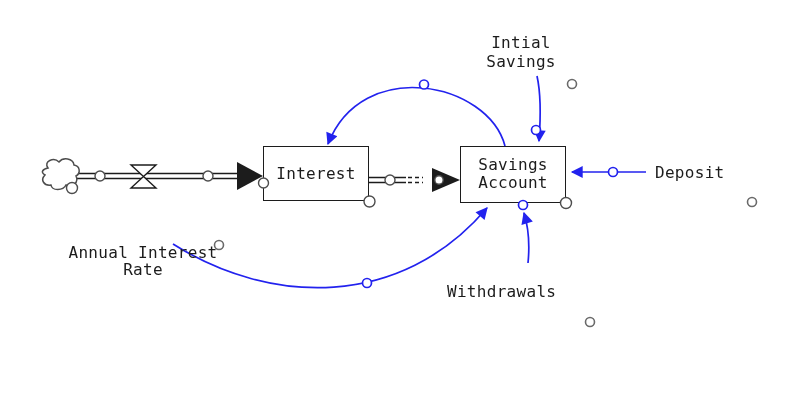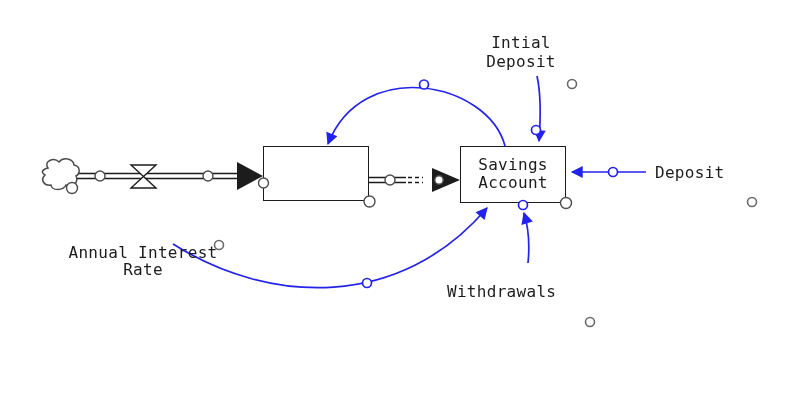--- a/index.html
+++ b/index.html
@@ -108,22 +108,23 @@
     <circle class="blue-handle" cx="536" cy="130" r="4.5"></circle>
     <circle class="blue-handle" cx="523" cy="205" r="4.5"></circle>
     <circle class="blue-handle" cx="613" cy="172" r="4.5"></circle>
 
     <circle class="dot" cx="219" cy="245" r="4.5"></circle>
     <circle class="dot" cx="572" cy="84" r="4.5"></circle>
     <circle class="dot" cx="752" cy="202" r="4.5"></circle>
     <circle class="dot" cx="590" cy="322" r="4.5"></circle>
   </svg>
 
+  <div class="box-label" style="left:263px;top:146px;width:106px;height:55px;">Interest</div>
   <div class="box-label" style="left:460px;top:146px;width:106px;height:56px;">Savings
 Account</div>
 
   <div class="free-label" style="left:68px;top:200px;width:150px;margin-top:44px;">Annual Interest
 Rate</div>
   <div class="free-label" style="left:484px;top:33px;width:74px;line-height:19px;">Intial
-Deposit</div>
+Savings</div>
   <div class="free-label" style="left:655px;top:164px;">Deposit</div>
   <div class="free-label" style="left:447px;top:283px;">Withdrawals</div>
 </div>
 
 </body></html>

